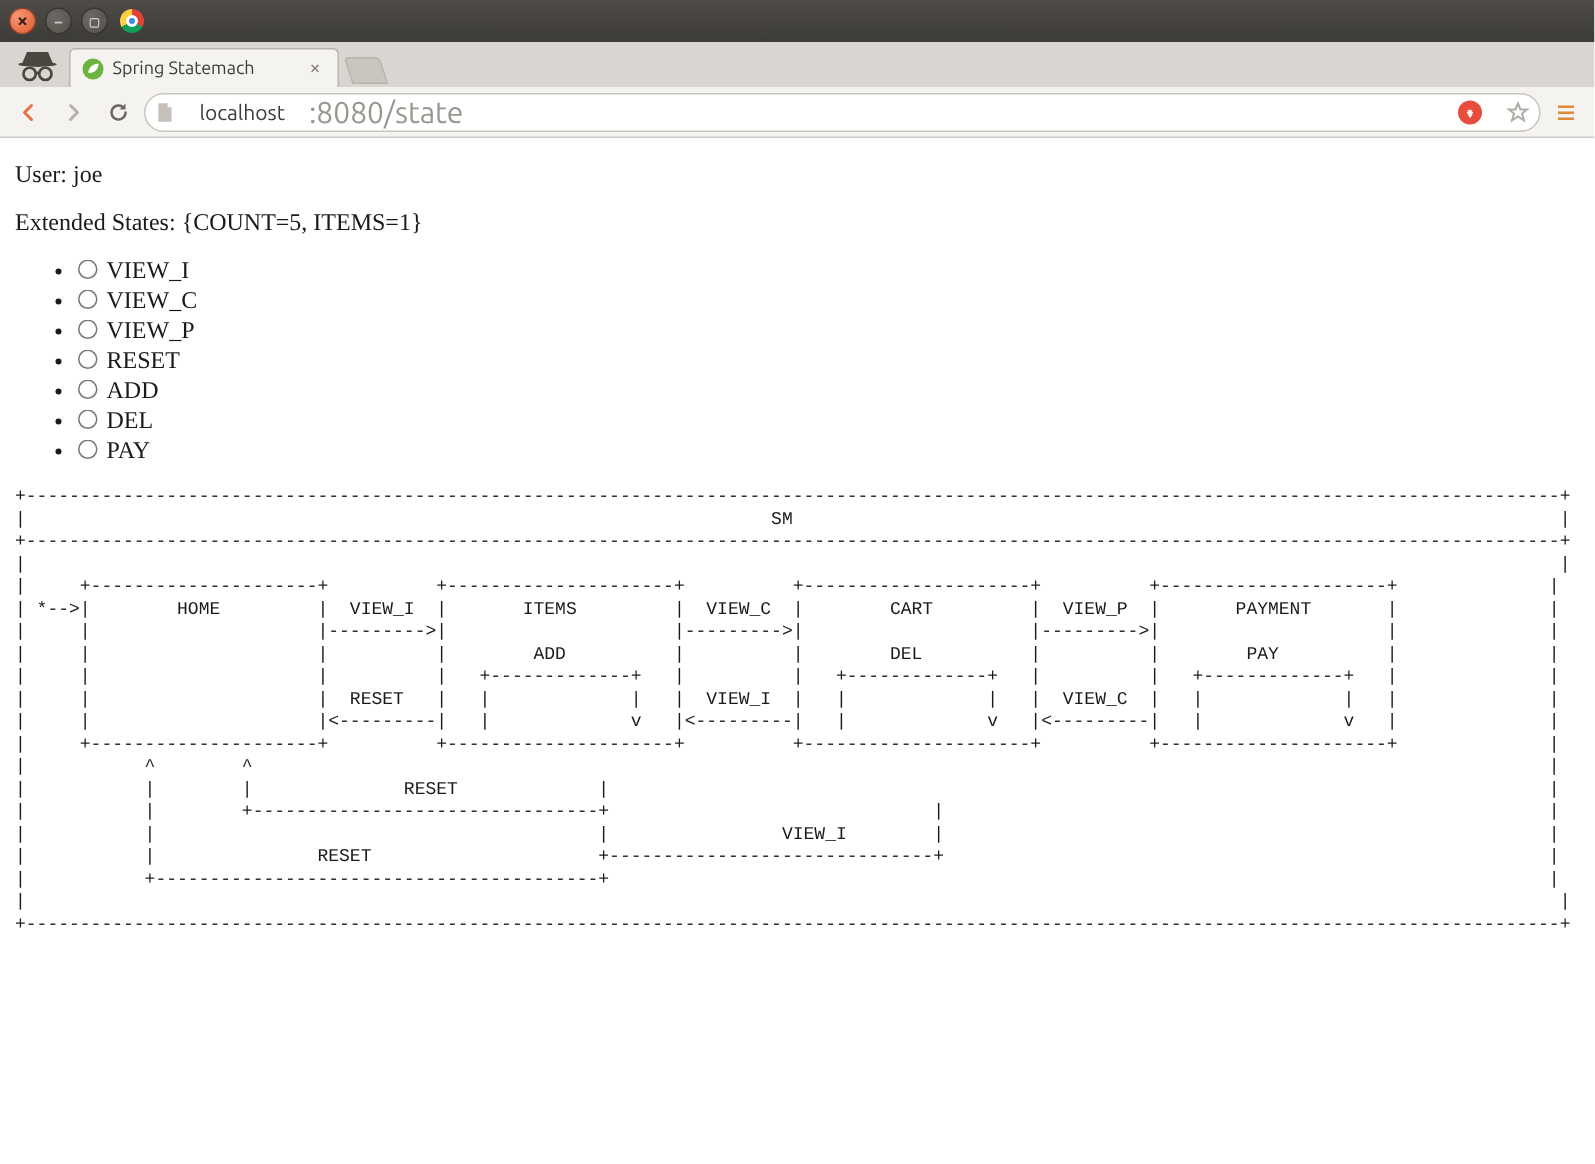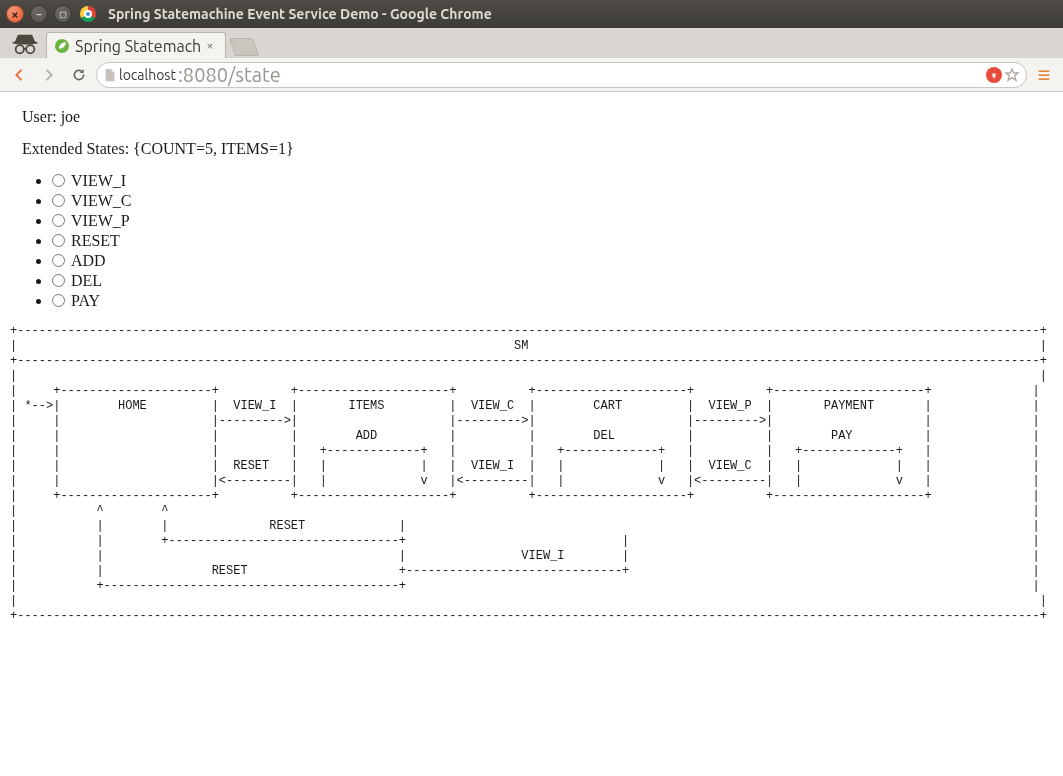--- a/index.html
+++ b/index.html
@@ -16,56 +16,55 @@
     .win-title { margin-left: 6px; }
     .chrome-icon { width:16px; height:16px; border-radius:50%; background: conic-gradient(#db4437 0 120deg,#0f9d58 120deg 240deg,#ffcd40 240deg 360deg); margin: 0 6px 0 2px; position:relative; }
     .chrome-icon::after { content:""; position:absolute; inset:4px; border-radius:50%; background:#4285f4; border:2px solid #fff; }
 
     
     .tabstrip { height: 30px; background: #d9d6d2; display:flex; align-items:flex-end; padding-left:8px; }
     .incognito { width: 34px; height: 28px; display:flex; align-items:center; justify-content:center; }
     .incognito svg { width: 28px; height: 22px; }
     .tab { background:#f5f3f0; border:1px solid #b7b3ad; border-bottom:none; border-top-left-radius:4px; border-top-right-radius:4px; height:26px; display:flex; align-items:center; padding:0 8px; margin-left:4px; min-width:180px; max-width:200px; }
     .tab .favicon { width:14px; height:14px; border-radius:50%; background:#6db33f; margin-right:6px; flex:none; display:flex; align-items:center; justify-content:center; color:#fff; font-size:10px; }
-    .tab .tab-title { flex:1; color:#3b3a36; font-size:16px; white-space:nowrap; overflow:hidden; text-overflow:clip; }
+    .tab .tab-title { flex:1; color:#3b3a36; font-size:12px; white-space:nowrap; overflow:hidden; text-overflow:clip; }
     .tab .tab-close { width:14px; height:14px; color:#7a7670; font-size:13px; line-height:12px; text-align:center; }
     .newtab { width:24px; height:18px; background:#c9c5bf; border:1px solid #b7b3ad; border-radius:3px 3px 0 0; margin-left:6px; margin-bottom:2px; transform:skewX(18deg); }
 
     
     .toolbar { height: 34px; background:#f5f3f0; border-bottom:1px solid #d0ccc6; display:flex; align-items:center; padding:0 6px; gap:4px; }
     .nav-btn { width:26px; height:26px; display:flex; align-items:center; justify-content:center; border-radius:3px; }
     .nav-btn.disabled { opacity:.45; }
     .nav-btn svg { width:16px; height:16px; }
-    .omnibox { flex:1; height:26px; border:1px solid #c9c5bf; border-radius:13px; background:#fff; display:flex; align-items:center; padding:0 6px; gap:2px; }
+    .omnibox { flex:1; height:26px; border:1px solid #c9c5bf; border-radius:13px; background:#fff; display:flex; align-items:center; padding:0 6px; gap:16px; }
     .page-icon { width:14px; height:14px; display:flex; }
     .omnibox .host { color:#3b3a36; font-size:14px; }
     .omnibox .port-path { color:#9a968f; font-size:20px; }
     .star { width:16px; height:16px; }
     .abp { width:16px; height:16px; border-radius:50%; background:#e74c3c; display:flex; align-items:center; justify-content:center; }
     .abp svg { width:10px; height:10px; }
     .menu-btn { width:26px; height:26px; display:flex; align-items:center; justify-content:center; }
 
     
     .page { padding: 16px 10px 10px 10px; font-family: "Liberation Serif", "Times New Roman", serif; font-size: 16px; color:#1a1a1a; }
-    .page p { margin: 0 0 14px 12px; }
+    .page p { margin: 0 0 14px 0; }
     .page ul { margin: 0 0 14px 0; padding-left: 42px; }
     .page li { list-style: disc; margin: 2px 0; }
     .page li input[type=radio] { margin: 0 6px 0 0; vertical-align: -1px; }
     .btnrow button { font-family: "Liberation Sans", sans-serif; font-size: 13px; padding: 3px 9px; background:#f0efec; border:1px solid #b9b5af; border-radius:3px; margin-right:2px; }
     pre.ascii { font-family: "Liberation Mono","Courier New",monospace; font-size: 12px; line-height: 15px; white-space: pre; margin: 10px 0 0 0; }
   </style>
 </head>
 <body>
 
 <div class="titlebar">
   <span class="win-btn win-close"></span>
   <span class="win-btn win-min"></span>
   <span class="win-btn win-max"></span>
   <span class="chrome-icon"></span>
-  <span class="win-title">Spring Statemachine Event Service Demo - Google Chrome</span>
 </div>
 
 <div class="tabstrip">
   <span class="incognito">
     <svg viewBox="0 0 48 36">
         <path fill="#4b4740" d="M6 16 L12 2 H36 L42 16 Z"></path>
         <ellipse cx="24" cy="16" rx="22" ry="3" fill="#4b4740"></ellipse>
         <circle cx="15" cy="27" r="7" fill="none" stroke="#4b4740" stroke-width="3"></circle>
         <circle cx="33" cy="27" r="7" fill="none" stroke="#4b4740" stroke-width="3"></circle>
         <path d="M22 27 Q24 25 26 27" fill="none" stroke="#4b4740" stroke-width="3"></path>

